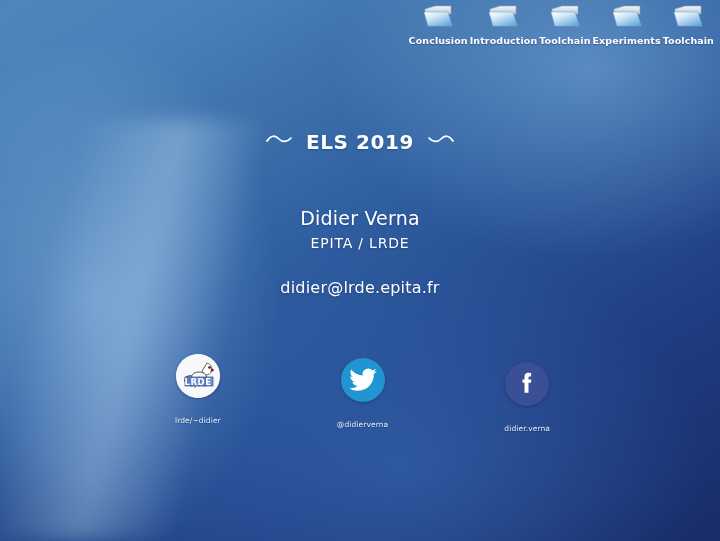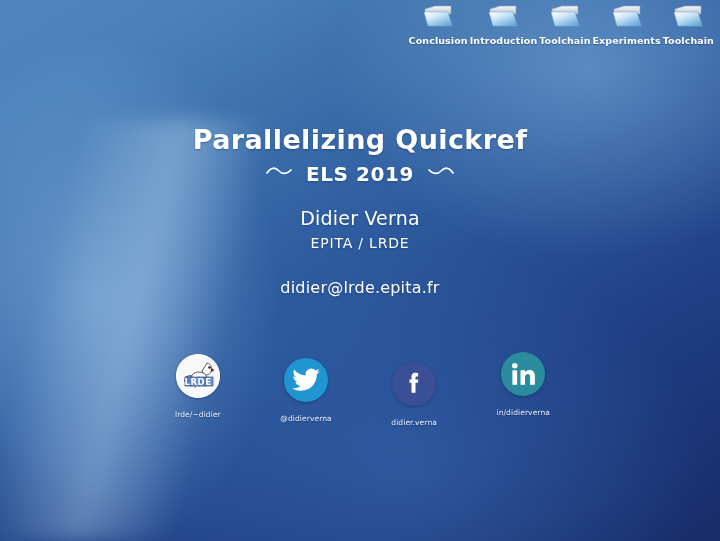--- a/index.html
+++ b/index.html
@@ -165,21 +165,21 @@
     width: 44px;
     height: 44px;
     border-radius: 50%;
     display: flex;
     align-items: center;
     justify-content: center;
     overflow: hidden;
     box-shadow: 0 1px 3px rgba(10,25,60,0.35);
   }
   .social-label {
-    margin-top: 0;
+    margin-top: 6px;
     font-size: 7.5px;
     line-height: 10px;
     color: #eaf2fb;
     white-space: nowrap;
     letter-spacing: 0.1px;
     text-shadow: 0 1px 1px rgba(15,40,85,0.5);
   }
   
   #social-item-0 { margin-top: 2px; }
   #social-item-1 { margin-top: 6px; }
@@ -254,21 +254,20 @@
           <path d="M4 8 L28 8 L32 22 L8 22 Z" fill="url(#ffrontA)" stroke="#7fa9cc" stroke-width="0.6"></path>
         </svg>
       </span>
       <span class="nav-label">Toolchain</span>
     </div>
 
 
   </div>
 
   <div id="title-block">
-    <div id="main-title">Parallelizing Quickref</div>
     <div id="subtitle-row">
       <span class="ornament">
         <svg width="30" height="16" viewBox="0 0 30 16">
           <path d="M2 9 C6 3, 10 3, 14 7 C17 10, 21 11, 26 6" fill="none" stroke="#ffffff" stroke-width="1.7" stroke-linecap="round"></path>
         </svg>
       </span>
       <span id="subtitle">ELS 2019</span>
       <span class="ornament">
         <svg width="30" height="16" viewBox="0 0 30 16">
           <path d="M28 9 C24 3, 20 3, 16 7 C13 10, 9 11, 4 6" fill="none" stroke="#ffffff" stroke-width="1.7" stroke-linecap="round"></path>
@@ -322,27 +321,17 @@
 
     <div class="social-item" id="social-item-2">
       <span class="social-badge" style="background:#3a4f96;">
         <svg width="30" height="30" viewBox="0 0 24 24" fill="#ffffff">
           <path d="M15.4 8.3h-2.2V6.8c0-.7.5-.9.8-.9h1.3V3.1L13.1 3C10.6 3 10 4.9 10 6.1v2.2H8.4V11H10v8h3.2v-8h2l.2-2.7z"></path>
         </svg>
       </span>
       <span class="social-label">didier.verna</span>
     </div>
 
-    <div class="social-item" id="social-item-3">
-      <span class="social-badge" style="background:#2a8c9c;">
-        <svg width="30" height="30" viewBox="0 0 24 24" fill="#ffffff">
-          <rect x="3.5" y="9" width="3.8" height="11.5" rx="0.4"></rect>
-          <circle cx="5.4" cy="5.3" r="2.2"></circle>
-          <path d="M10 9h3.6v1.6c.6-1 1.8-1.9 3.6-1.9 3 0 4.3 1.9 4.3 5.2v6.6h-3.8v-6c0-1.6-.6-2.5-1.9-2.5-1.1 0-1.8.8-2.1 1.6-.1.3-.1.7-.1 1.1v5.8H10V9z"></path>
-        </svg>
-      </span>
-      <span class="social-label">in/didierverna</span>
-    </div>
 
   </div>
 
   <div id="vignette"></div>
 </div>
 
 </body></html>

